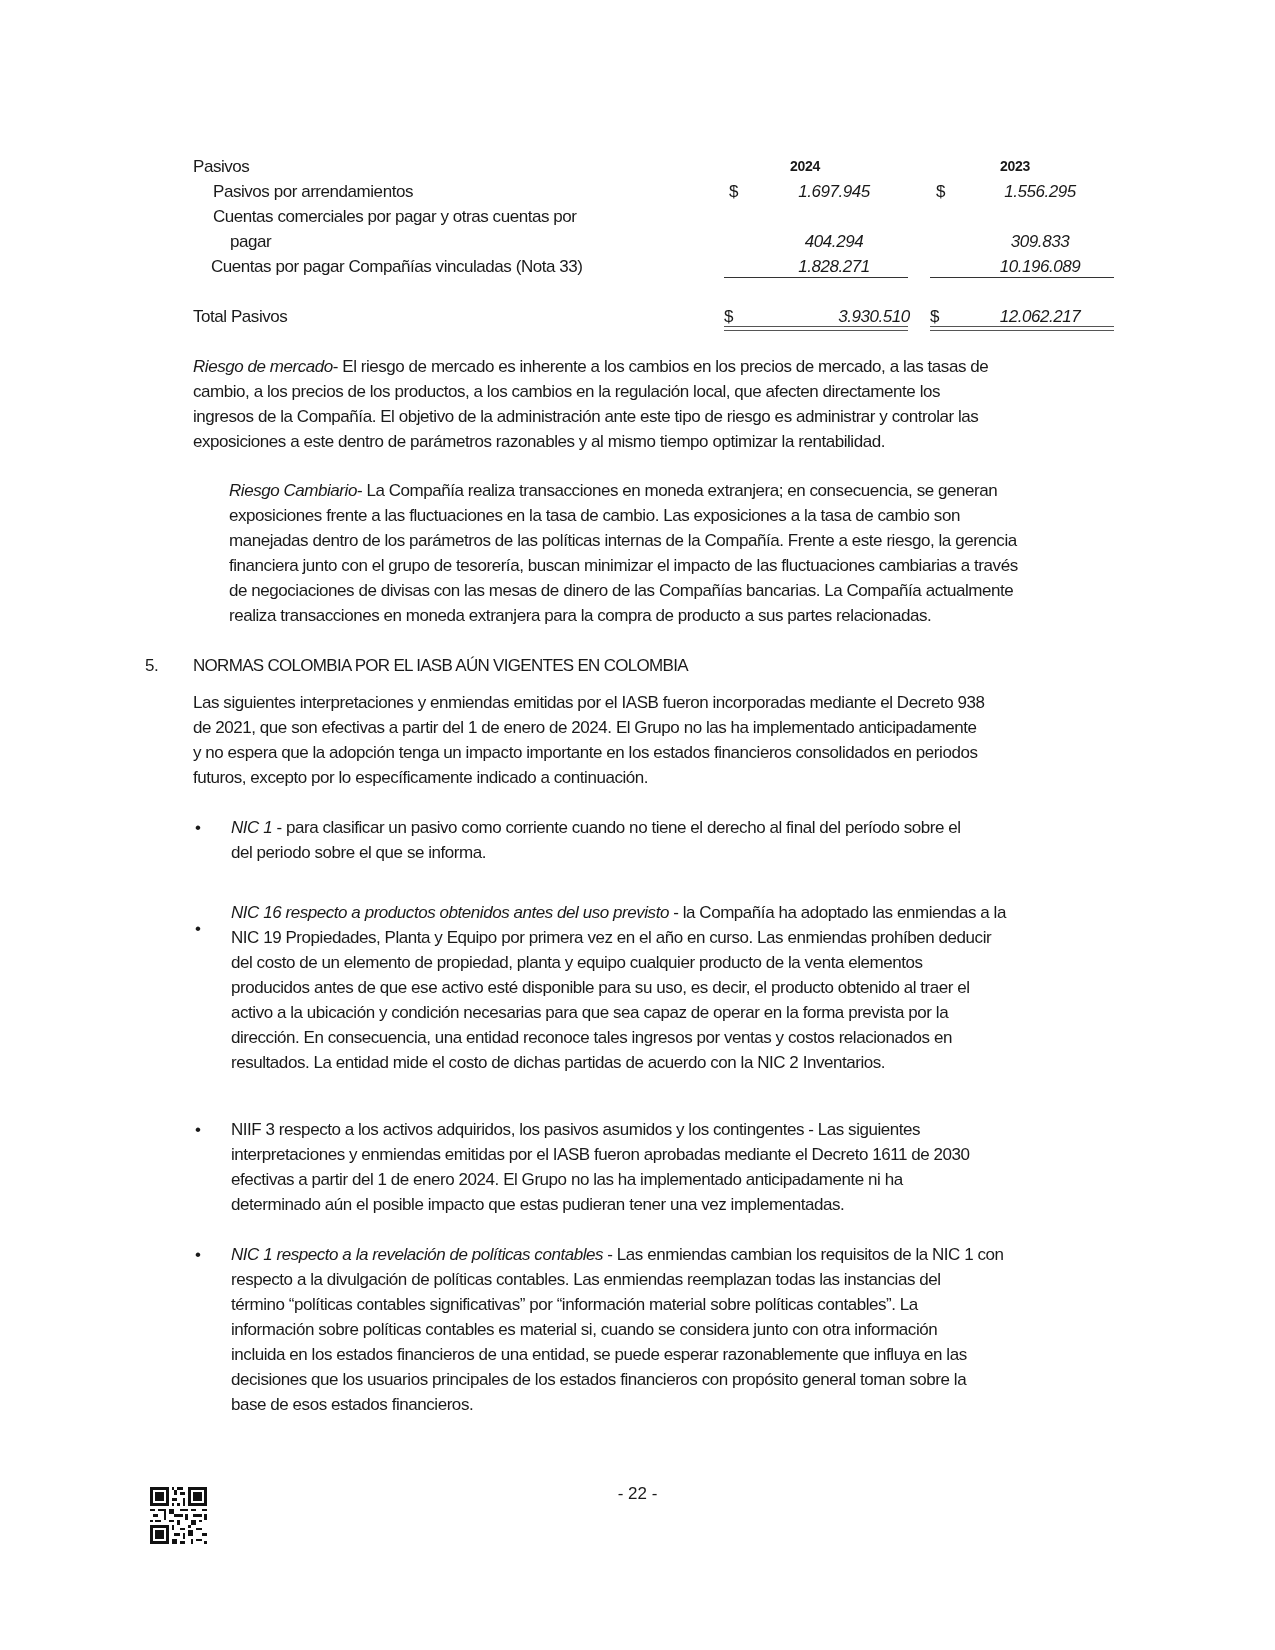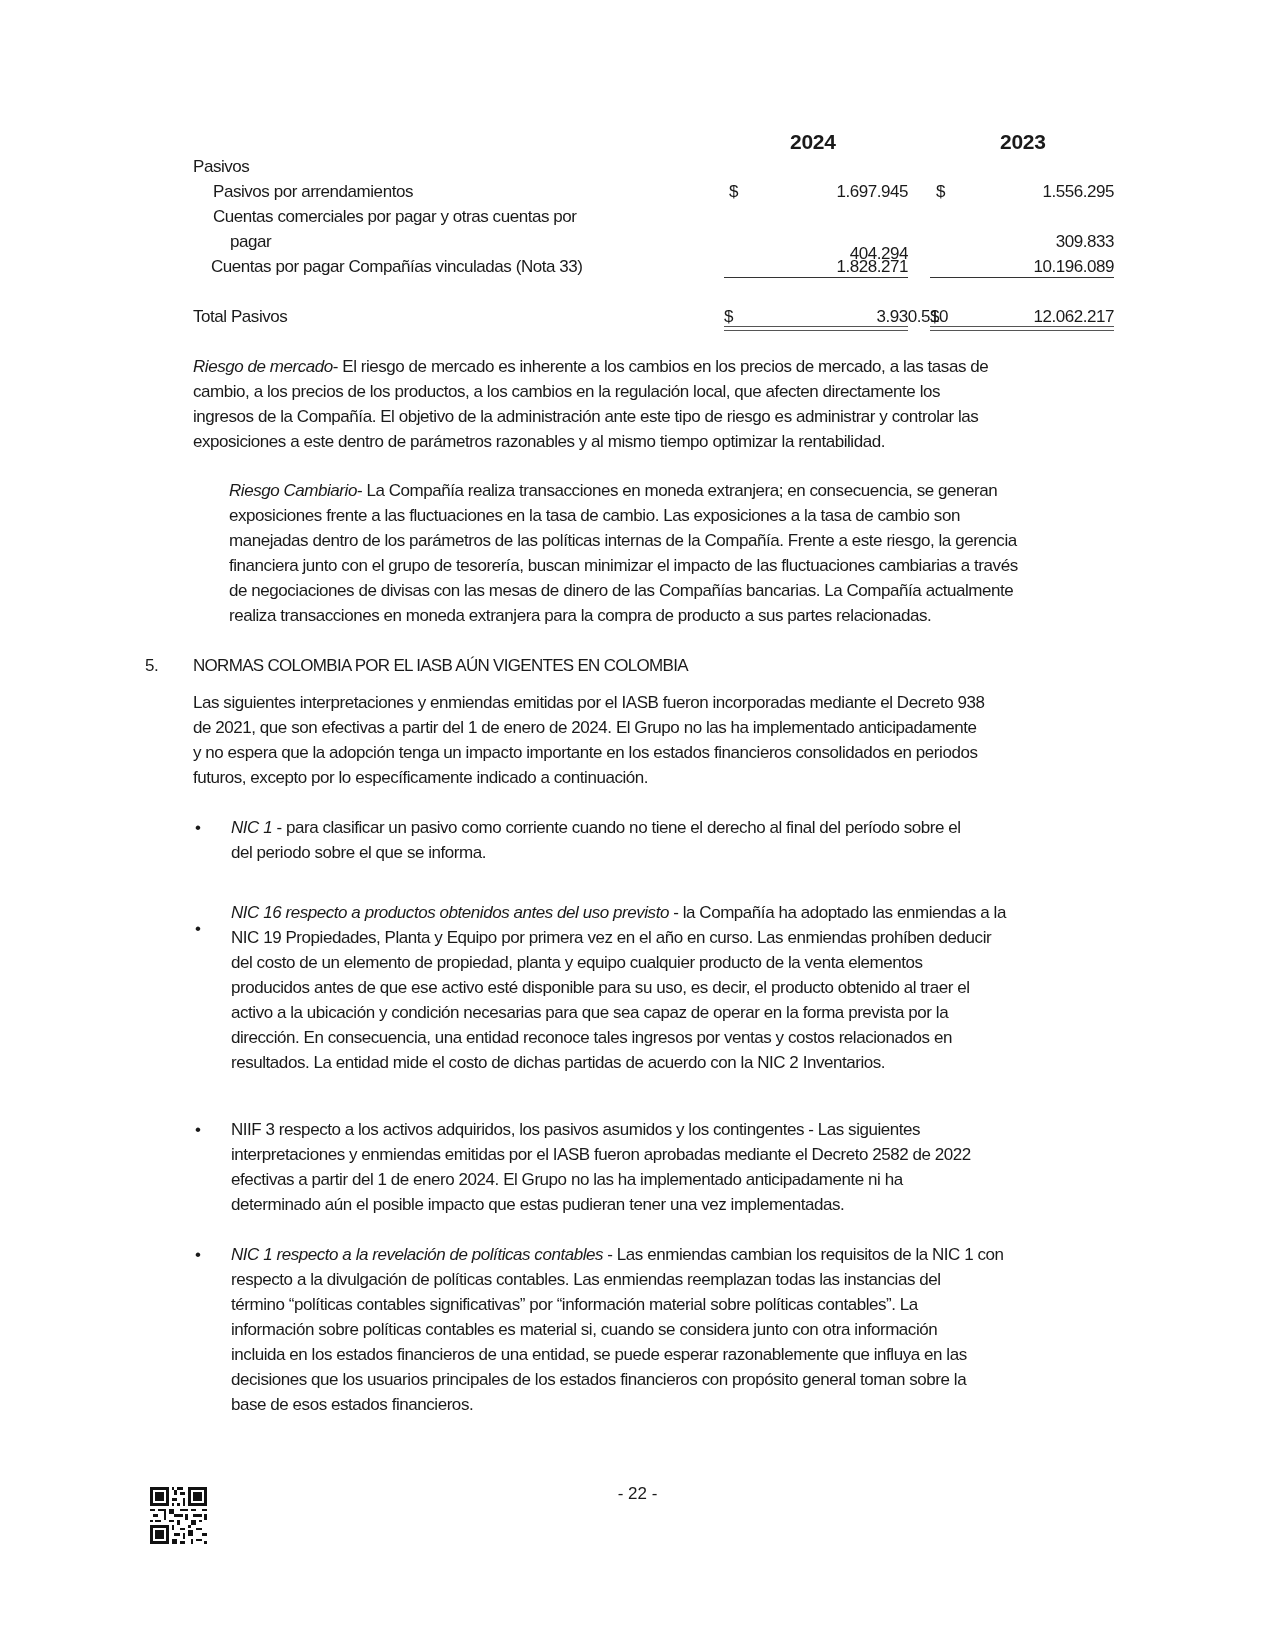--- a/index.html
+++ b/index.html
@@ -1,21 +1,21 @@
 <!DOCTYPE html>
 <html><head>
 <meta charset="utf-8">
 <style>
   html, body { margin:0; padding:0; background:#ffffff; }
   body { width:1275px; height:1650px; position:relative; overflow:hidden;
          font-family:"Liberation Sans", sans-serif; color:#1a1a1a; }
   .abs { position:absolute; white-space:nowrap; }
   .t { font-size:17px; letter-spacing:-0.45px; line-height:25px; }
-  .hdr { font-weight:bold; font-size:21px; letter-spacing:-0.3px; }
-  .num { text-align:right; }
+  .hdr { font-weight:bold; font-size:14px; letter-spacing:-0.3px;margin-top:28px; }
+  .num { text-align:center;font-style:italic; }
   .uline { position:absolute; height:0; border-top:1px solid #333; }
   .dbl { position:absolute; height:3px; border-top:1px solid #555; border-bottom:1px solid #555; }
   .line { display:block; height:25px; }
   i, .it { font-style:italic; }
   .qr { position:absolute; left:150px; top:1487px; width:57px; height:57px; }
 </style>
 </head>
 <body>
 
 <div class="abs hdr" style="left:790px; top:130px;">2024</div>
@@ -24,21 +24,21 @@
 <div class="abs t" style="left:193px; top:154px;">Pasivos</div>
 
 <div class="abs t" style="left:213px; top:179px;">Pasivos por arrendamientos</div>
 <div class="abs t" style="left:729px; top:179px;">$</div>
 <div class="abs t num" style="left:760px; width:148px; top:179px;">1.697.945</div>
 <div class="abs t" style="left:936px; top:179px;">$</div>
 <div class="abs t num" style="left:966px; width:148px; top:179px;">1.556.295</div>
 
 <div class="abs t" style="left:213px; top:204px;">Cuentas comerciales por pagar y otras cuentas por</div>
 <div class="abs t" style="left:230px; top:229px;">pagar</div>
-<div class="abs t num" style="left:760px; width:148px; top:229px;margin-top:12px;">404.294</div>
+<div class="abs t num" style="left:760px; width:148px; top:229px;">404.294</div>
 <div class="abs t num" style="left:966px; width:148px; top:229px;">309.833</div>
 
 <div class="abs t" style="left:211px; top:254px;">Cuentas por pagar Compañías vinculadas (Nota 33)</div>
 <div class="abs t num" style="left:760px; width:148px; top:254px;">1.828.271</div>
 <div class="abs t num" style="left:966px; width:148px; top:254px;">10.196.089</div>
 <div class="uline" style="left:724px; width:184px; top:277px;"></div>
 <div class="uline" style="left:930px; width:184px; top:277px;"></div>
 
 <div class="abs t" style="left:193px; top:304px;">Total Pasivos</div>
 <div class="abs t" style="left:724px; top:304px;">$</div>
@@ -87,21 +87,21 @@
   <span class="line">del costo de un elemento de propiedad, planta y equipo cualquier producto de la venta elementos</span>
   <span class="line">producidos antes de que ese activo esté disponible para su uso, es decir, el producto obtenido al traer el</span>
   <span class="line">activo a la ubicación y condición necesarias para que sea capaz de operar en la forma prevista por la</span>
   <span class="line">dirección. En consecuencia, una entidad reconoce tales ingresos por ventas y costos relacionados en</span>
   <span class="line">resultados. La entidad mide el costo de dichas partidas de acuerdo con la NIC 2 Inventarios.</span>
 </div>
 
 <div class="abs t" style="left:195px; top:1117px;">•</div>
 <div class="abs t" style="left:231px; top:1117px;">
   <span class="line">NIIF 3 respecto a los activos adquiridos, los pasivos asumidos y los contingentes - Las siguientes</span>
-  <span class="line">interpretaciones y enmiendas emitidas por el IASB fueron aprobadas mediante el Decreto 2582 de 2022</span>
+  <span class="line">interpretaciones y enmiendas emitidas por el IASB fueron aprobadas mediante el Decreto 1611 de 2030</span>
   <span class="line">efectivas a partir del 1 de enero 2024. El Grupo no las ha implementado anticipadamente ni ha</span>
   <span class="line">determinado aún el posible impacto que estas pudieran tener una vez implementadas.</span>
 </div>
 
 <div class="abs t" style="left:195px; top:1242px;">•</div>
 <div class="abs t" style="left:231px; top:1242px;">
   <span class="line"><span class="it">NIC 1 respecto a la revelación de políticas contables</span><span> - Las enmiendas cambian los requisitos de la NIC 1 con</span></span>
   <span class="line">respecto a la divulgación de políticas contables. Las enmiendas reemplazan todas las instancias del</span>
   <span class="line">término “políticas contables significativas” por “información material sobre políticas contables”. La</span>
   <span class="line">información sobre políticas contables es material si, cuando se considera junto con otra información</span>

